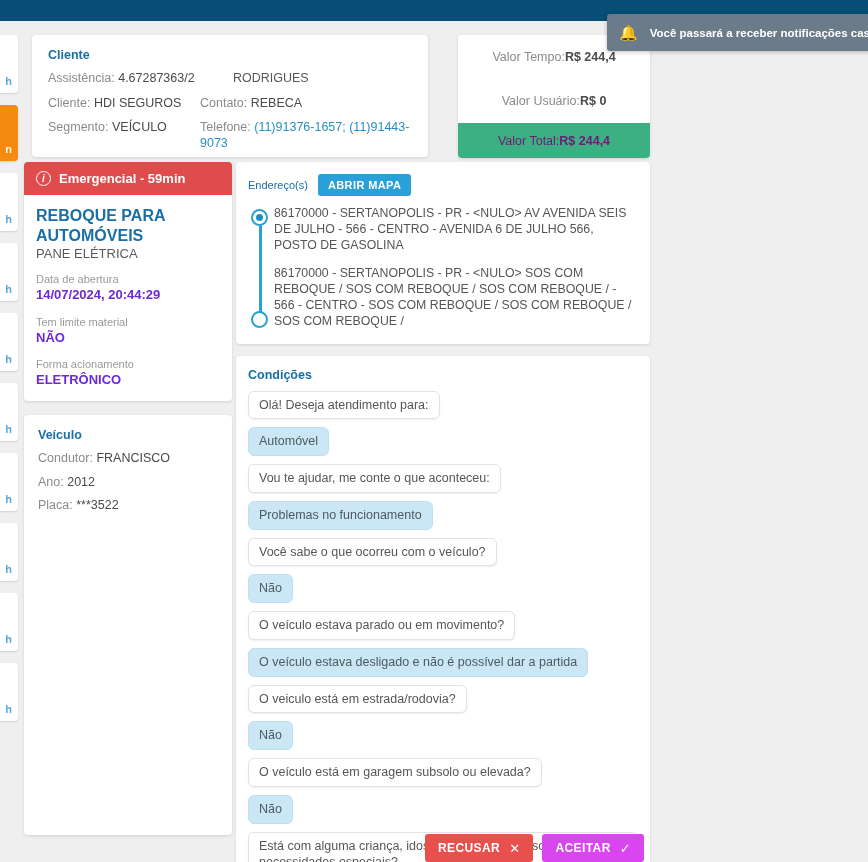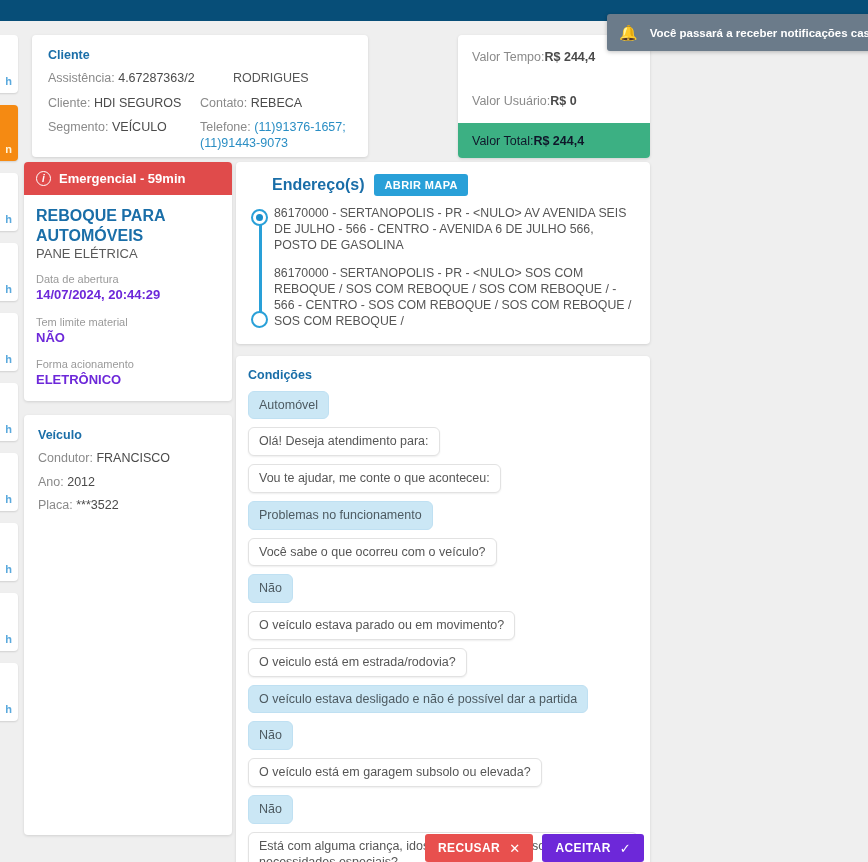--- a/index.html
+++ b/index.html
@@ -60,21 +60,21 @@
   }
   .bg-card.orange {
     background: #f58a12;
     height: 56px;
   }
   .bg-card.orange .tag { color: #fff4d8; }
 
   
   .client-card {
     position: absolute; left: 32px; top: 35px;
-    width: 336px; height: 122px;
+    width: 396px; height: 122px;
     background: #fff;
     border-radius: 4px;
     box-shadow: 0 1px 3px rgba(0,0,0,.13);
     padding: 13px 16px 0 16px;
     z-index: 10;
   }
   .card-title {
     color: #1a6ea8; font-weight: bold; font-size: 12.5px;
     margin-bottom: 9px;
   }
@@ -93,28 +93,28 @@
   .values-card {
     position: absolute; left: 458px; top: 35px;
     width: 192px;
     background: #fff;
     border-radius: 4px;
     box-shadow: 0 1px 3px rgba(0,0,0,.13);
     overflow: hidden;
     z-index: 10;
   }
   .vrow {
-    display: flex; justify-content: flex-start; align-items: center;
+    display: flex; justify-content: center; align-items: center;
     padding: 12px 14px; height: 44px;
     font-size: 12.5px;
   }
   .vrow .lbl { color: #8a8a8a; }
   .vrow .amt { color: #4a4a4a; font-weight: bold; }
   .vrow.total { background: #3cb083; height: 35px; }
-  .vrow.total .lbl, .vrow.total .amt { color: #0f172a; }
+  .vrow.total .lbl, .vrow.total .amt { color: #701a75; }
 
   
   .left-col {
     position: absolute; left: 24px; top: 162px;
     width: 208px;
     z-index: 10;
   }
   .emerg-card {
     background: #fff;
     border-radius: 4px;
@@ -159,21 +159,21 @@
     z-index: 10;
   }
   .panel {
     background: #fff;
     border-radius: 4px;
     box-shadow: 0 1px 3px rgba(0,0,0,.13);
     margin-bottom: 12px;
   }
   .addr-panel { padding: 12px 12px 14px 12px; }
   .addr-head { display: flex; align-items: center; gap: 10px; margin-bottom: 9px; }
-  .addr-head .ttl { color: #1a6ea8; font-weight: bold; font-size: 16px; margin-left: 24px; }
+  .addr-head .ttl { color: #1a6ea8; font-weight: normal; font-size: 11px; }
   .map-btn {
     background: #29a0d8; color: #fff;
     border: none; border-radius: 3px;
     font-family: inherit;
     font-size: 11px; font-weight: bold;
     letter-spacing: .4px;
     padding: 5px 10px;
     cursor: pointer;
   }
   .addr-list { display: flex; }
@@ -238,21 +238,21 @@
   .act-btn {
     border: none; border-radius: 3px;
     font-family: inherit;
     color: #fff; font-size: 12px; font-weight: bold;
     letter-spacing: .4px;
     padding: 7px 13px;
     display: inline-flex; align-items: center; gap: 9px;
     cursor: pointer;
   }
   .act-btn.refuse { background: #e8504e; }
-  .act-btn.accept { background: #6d28d9; }
+  .act-btn.accept { background: #d946ef; }
   .act-btn .gl { font-size: 13px; font-weight: normal; line-height: 1; }
 </style>
 </head>
 <body>
 
 <div class="topbar"></div>
 
 <div class="bg-strip" id="bg-strip">
     <div class="bg-card">
       <span class="tag">h</span>
@@ -397,29 +397,29 @@
       <div class="addr-texts">
         <div class="addr-item">86170000 - SERTANOPOLIS - PR - &lt;NULO&gt; AV AVENIDA SEIS DE JULHO - 566 - CENTRO - AVENIDA 6 DE JULHO 566, POSTO DE GASOLINA</div>
         <div class="addr-item">86170000 - SERTANOPOLIS - PR - &lt;NULO&gt; SOS COM REBOQUE / SOS COM REBOQUE / SOS COM REBOQUE / - 566 - CENTRO - SOS COM REBOQUE / SOS COM REBOQUE / SOS COM REBOQUE /</div>
       </div>
     </div>
   </div>
 
   <div class="panel cond-panel">
     <div class="cond-title">Condições</div>
     <div id="bubbles">
+        <div class="bubble-row"><div class="bubble q">Olá! Deseja atendimento para:</div></div>
         <div class="bubble-row"><div class="bubble a">Automóvel</div></div>
-        <div class="bubble-row"><div class="bubble q">Olá! Deseja atendimento para:</div></div>
         <div class="bubble-row"><div class="bubble q">Vou te ajudar, me conte o que aconteceu:</div></div>
         <div class="bubble-row"><div class="bubble a">Problemas no funcionamento</div></div>
         <div class="bubble-row"><div class="bubble q">Você sabe o que ocorreu com o veículo?</div></div>
         <div class="bubble-row"><div class="bubble a">Não</div></div>
         <div class="bubble-row"><div class="bubble q">O veículo estava parado ou em movimento?</div></div>
+        <div class="bubble-row"><div class="bubble a">O veículo estava desligado e não é possível dar a partida</div></div>
         <div class="bubble-row"><div class="bubble q">O veiculo está em estrada/rodovia?</div></div>
-        <div class="bubble-row"><div class="bubble a">O veículo estava desligado e não é possível dar a partida</div></div>
         <div class="bubble-row"><div class="bubble a">Não</div></div>
         <div class="bubble-row"><div class="bubble q">O veículo está em garagem subsolo ou elevada?</div></div>
         <div class="bubble-row"><div class="bubble a">Não</div></div>
         <div class="bubble-row"><div class="bubble q">Está com alguma criança, idoso, gestante ou pessoa com necessidades especiais?</div></div>
       </div>
   </div>
 
 </div>
 
 <div class="footer">

